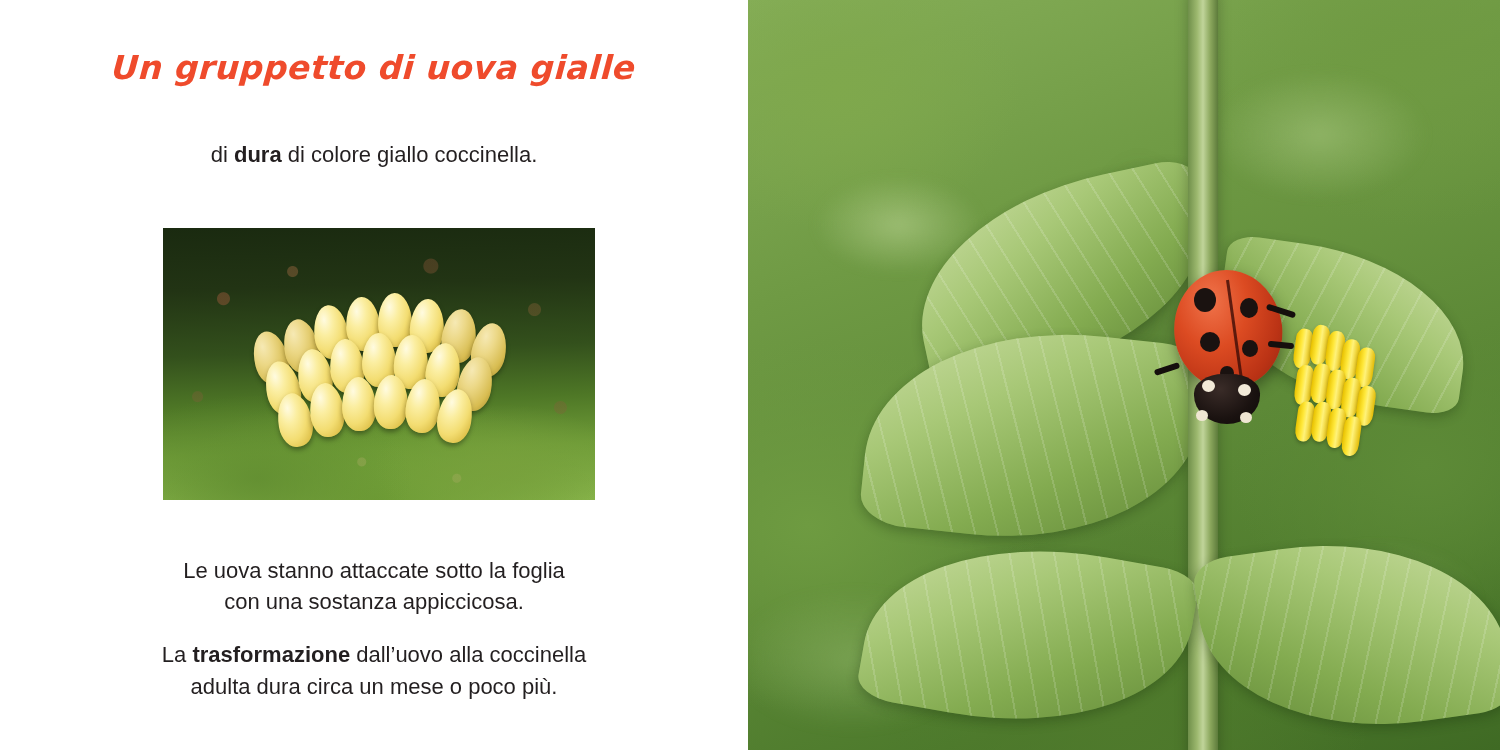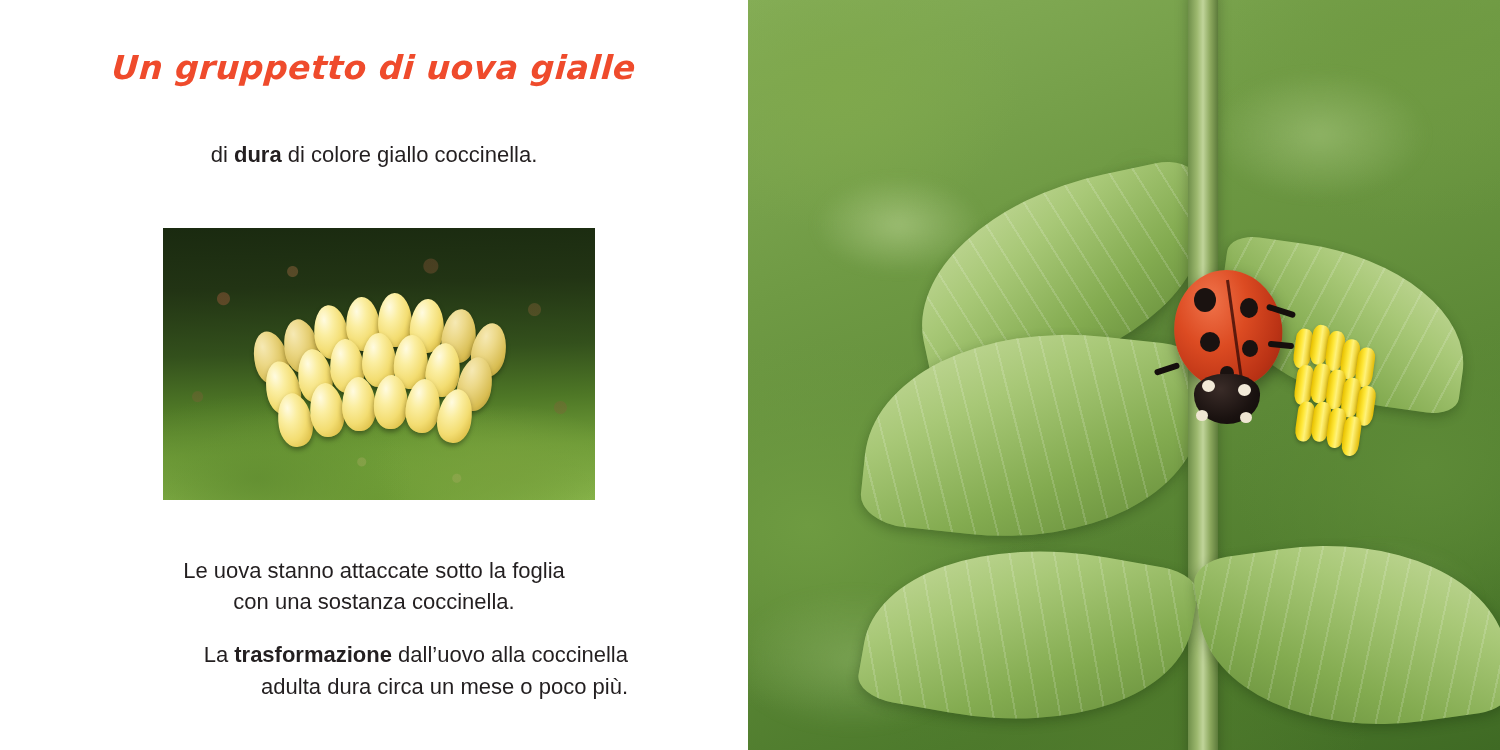--- a/index.html
+++ b/index.html
@@ -115,21 +115,21 @@
     position: absolute;
     top: 555px;
     left: 120px;
     width: 508px;
     text-align: center;
     font-size: 22px;
     line-height: 1.42;
     color: #231f20;
   }
   .caption p { margin: 0; }
-  .caption .para2 { margin-top: 22px; text-align: right; }
+  .caption .para2 { margin-top: 22px; }
   .caption b { font-weight: 700; }
 
   
   .page-right {
     width: 752px;
     height: 750px;
     position: relative;
     overflow: hidden;
     background: #4b7a2a;
   }
@@ -325,21 +325,21 @@
         <div class="egg" style="left:130px; top:96px;  transform:rotate(2deg);"></div>
         <div class="egg" style="left:162px; top:100px; transform:rotate(6deg);"></div>
         <div class="egg" style="left:194px; top:110px; transform:rotate(10deg);"></div>
       </div>
       <span class="sr-only">Gruppetto di uova gialle di coccinella su una foglia verde</span>
     </div>
 
     <div class="caption">
       <p class="para1">
         <span>Le uova stanno attaccate sotto la foglia</span><br>
-        <span>con una sostanza coccinella.</span>
+        <span>con una sostanza appiccicosa.</span>
       </p>
       <p class="para2">
         <span>La </span><b>trasformazione</b><span> dall’uovo alla coccinella</span><br>
         <span>adulta dura circa un mese o poco più.</span>
       </p>
     </div>
   </div>
 
   <div class="page-right">
     <div class="foliage"></div>

